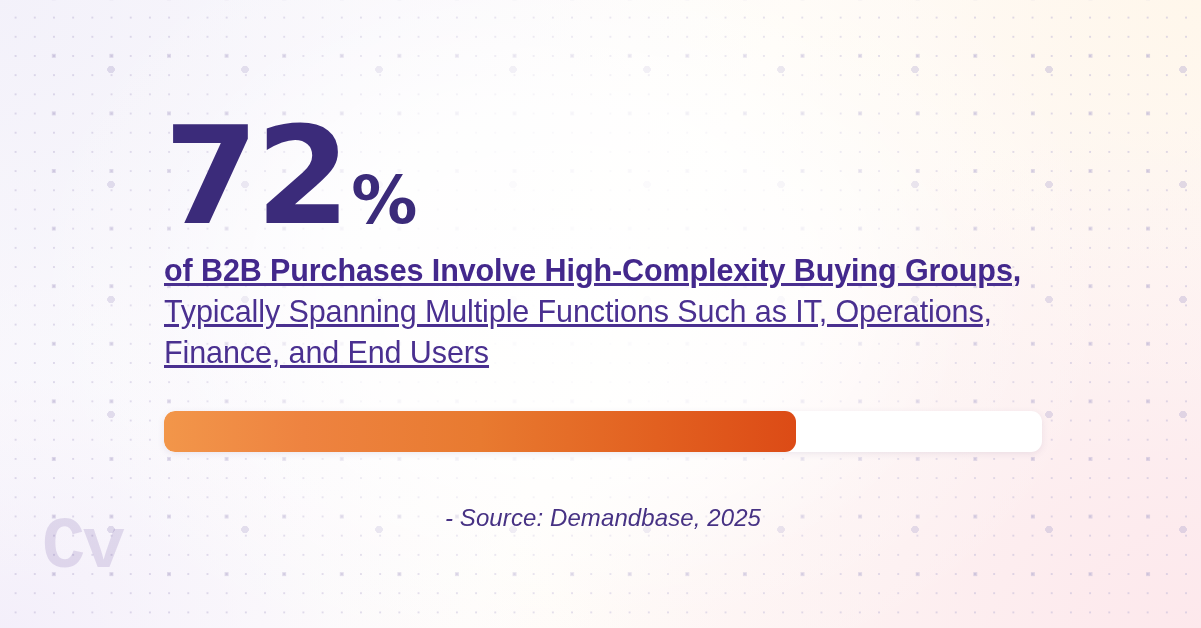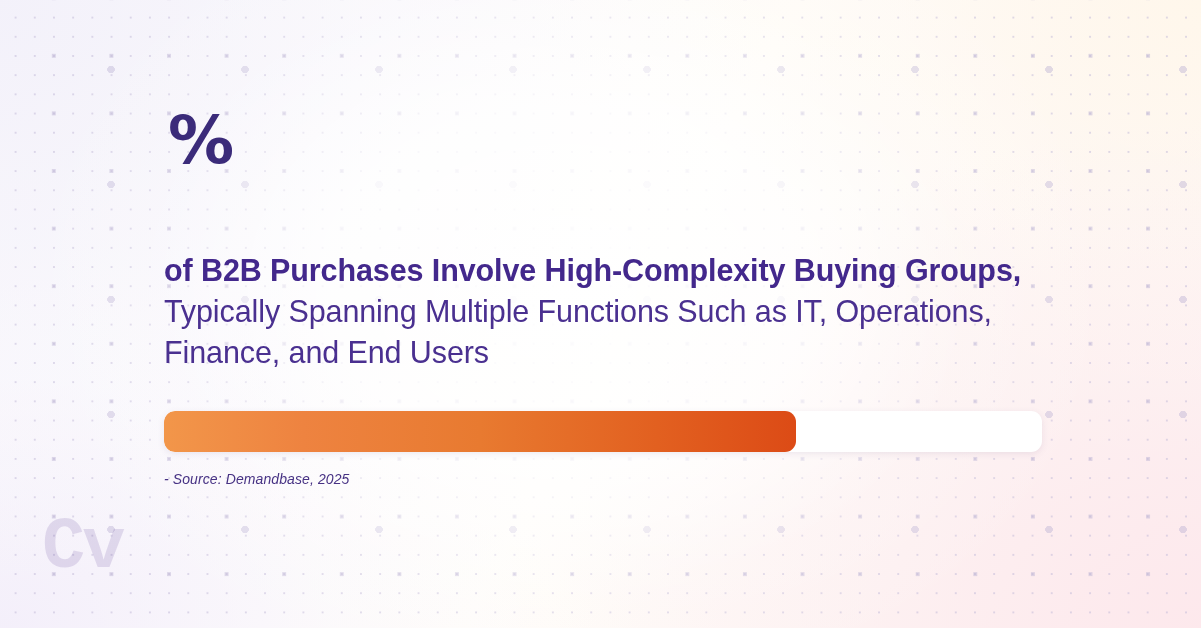--- a/index.html
+++ b/index.html
@@ -94,20 +94,21 @@
   #headline {
     position: absolute;
     left: 0;
     top: 250px;
     width: 878px;
     font-size: 30.5px;
     line-height: 41px;
     color: #4a3090;
     font-weight: 400;
     letter-spacing: -0.1px;
+    text-decoration: underline;
   }
   #headline .hl-strong {
     font-weight: 700;
     color: #43288c;
   }
 
   
   #progress-bar {
     position: absolute;
     left: 0;
@@ -122,24 +123,24 @@
   #progress-fill {
     height: 100%;
     border-radius: 11px;
     background: linear-gradient(90deg, #f2964a 0%, #ee8340 22%, #e87a30 50%, #e26020 78%, #dc4b16 100%);
   }
 
   
   #source-line {
     position: absolute;
     left: 0;
-    top: 471px;
+    top: 504px;
     width: 878px;
-    text-align: left;
-    font-size: 14px;
+    text-align: center;
+    font-size: 24px;
     font-style: italic;
     color: #473284;
     letter-spacing: 0.1px;
   }
 
   
   #watermark-logo {
     position: absolute;
     left: 42px;
     top: 512px;
@@ -159,20 +160,21 @@
 <div id="stat-card">
 
   <div class="dots dots-small"></div>
   <div class="dots dots-medium"></div>
   <div class="dots dots-large"></div>
   <div class="dots-mask"></div>
 
   <div class="content">
 
     <div id="big-number-row">
+      <span id="big-number">72</span>
       <span id="big-number-unit">%</span>
     </div>
 
     <div id="headline">
       <span class="hl-strong">of B2B Purchases Involve High-Complexity Buying Groups,</span><span class="hl-regular"> Typically Spanning Multiple Functions Such as IT, Operations, Finance, and End Users</span>
     </div>
 
     <div id="progress-bar">
       <div id="progress-fill" style="width: 72%;"></div>
     </div>

